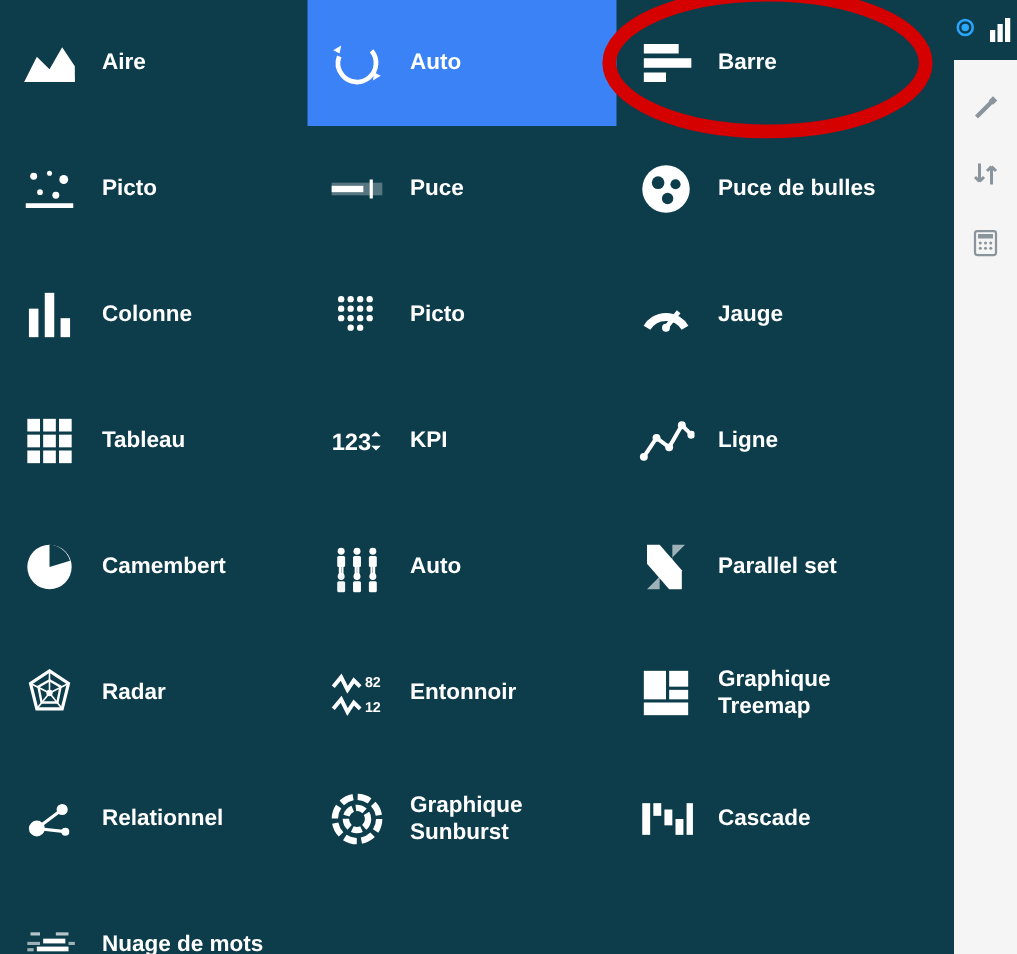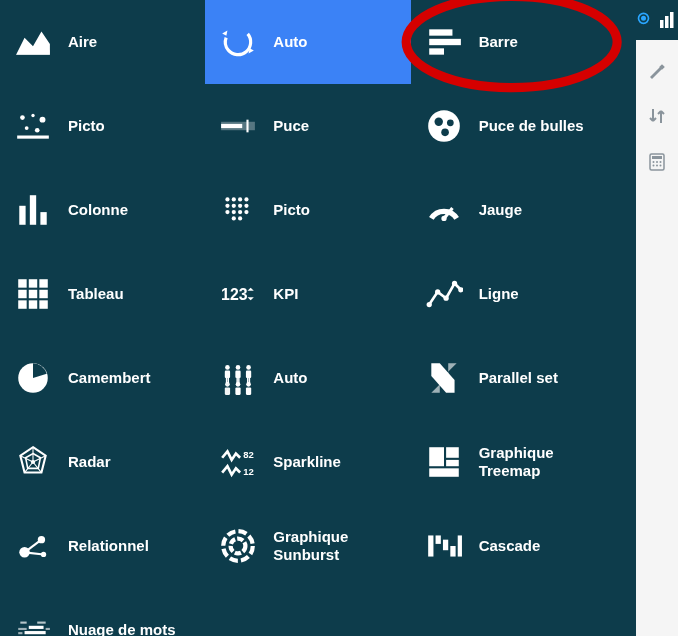--- a/index.html
+++ b/index.html
@@ -420,21 +420,21 @@
         </svg>
       </span>
       <span class="chart-label">Radar</span>
     </div>
     <div class="chart-option">
       <span class="icon-slot">
         <svg viewBox="0 0 36 36">
           <use href="#sparkline-icon"></use>
         </svg>
       </span>
-      <span class="chart-label">Sparkline</span>
+      <span class="chart-label">Entonnoir</span>
     </div>
     <div class="chart-option">
       <span class="icon-slot">
         <svg viewBox="0 0 36 36">
           <use href="#treemap-icon"></use>
         </svg>
       </span>
       <span class="chart-label">Graphique Treemap</span>
     </div>
     <div class="chart-option">

